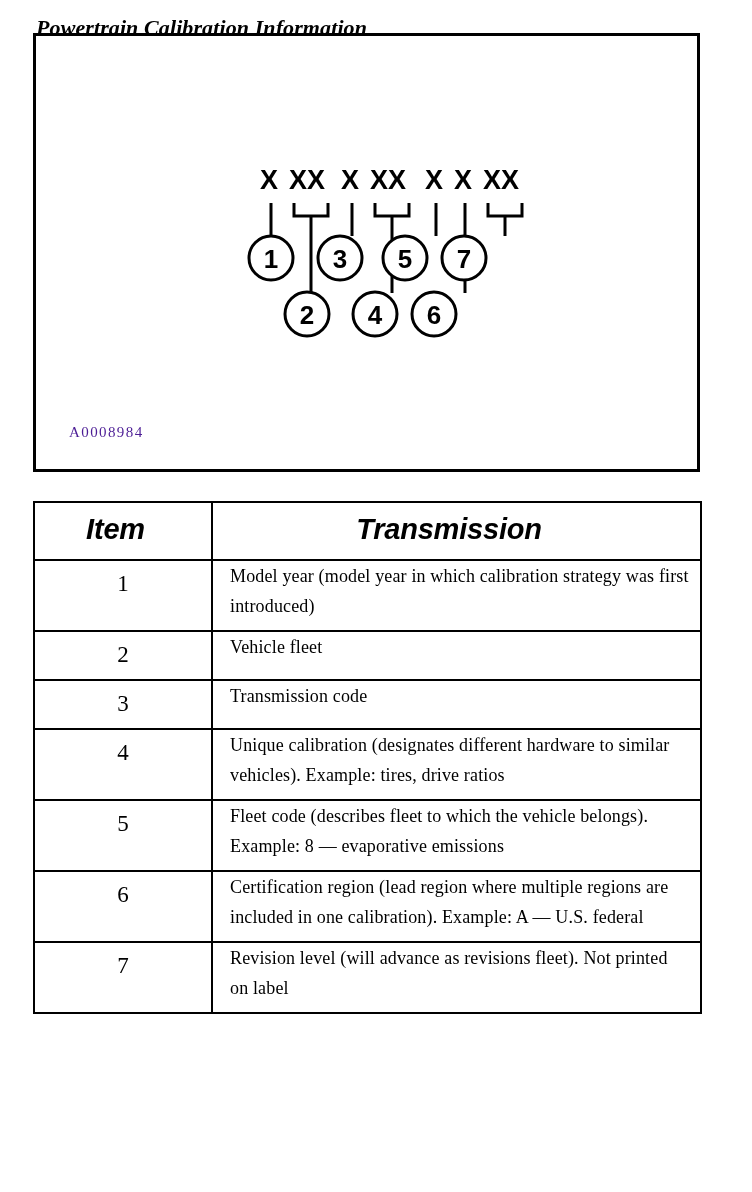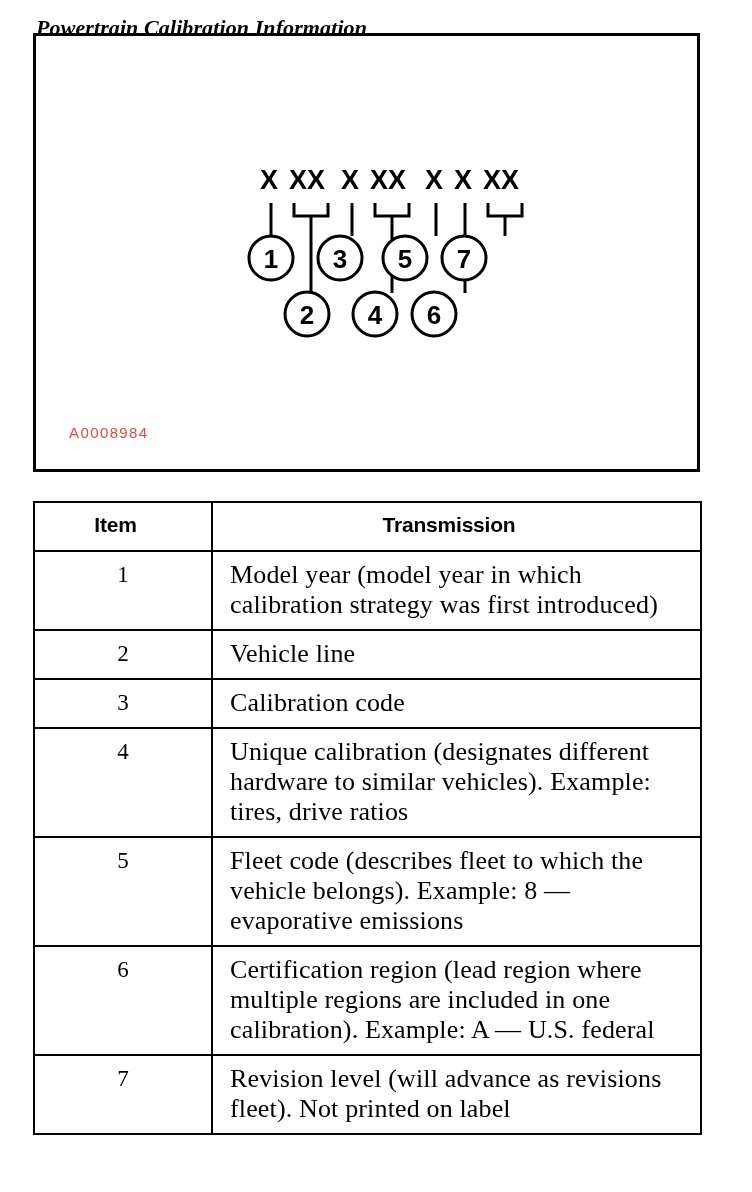--- a/index.html
+++ b/index.html
@@ -46,24 +46,24 @@
     left: 0;
     top: 0;
     width: 661px;
     height: 433px;
     display: block;
   }
   #figure-caption {
     position: absolute;
     left: 33px;
     top: 388px;
-    font-family: Liberation Sans, sans-serif;
+    font-family: Liberation Serif, serif;
     font-size: 15px;
     letter-spacing: 1.4px;
-    color: #ef4444;
+    color: #4c1d95;
     white-space: nowrap;
     text-align: center;
   }
 
   .diag-x {
     font-family: "Liberation Sans", sans-serif;
     font-weight: bold;
     font-size: 27px;
     fill: #000000;
     letter-spacing: 0px;
@@ -104,37 +104,38 @@
   #info-table th,
   #info-table td {
     border: 2px solid #000000;
     padding: 0;
     vertical-align: top;
     background: #ffffff;
   }
   #info-table th {
     font-family: "Liberation Sans", sans-serif;
     font-weight: bold;
-    font-size: 21px;
+    font-size: 29px;
     text-align: center;
     padding: 10px 19px 13px 4px;
     letter-spacing: -0.2px;
+    font-style: italic;
   }
   #info-table td.cell-item {
     font-family: "Liberation Serif", serif;
     font-size: 23px;
     text-align: center;
     padding: 8px 4px 9px 4px;
     line-height: 30px;
   }
   #info-table td.cell-desc {
     font-family: "Liberation Serif", serif;
-    font-size: 26px;
+    font-size: 18px;
     text-align: left;
-    padding: 8px 10px 9px 17px;
+    padding: 0 10px 9px 17px;
     line-height: 30px;
     letter-spacing: 0.15px;
   }
 </style>
 </head>
 <body>
 
 <h1 id="page-title">Powertrain Calibration Information</h1>
 
 <div id="figure-box">
@@ -202,25 +203,25 @@
       <th>Transmission</th>
     </tr>
   </thead>
   <tbody id="table-body">
     <tr>
       <td class="cell-item">1</td>
       <td class="cell-desc">Model year (model year in which calibration strategy was first introduced)</td>
     </tr>
     <tr>
       <td class="cell-item">2</td>
-      <td class="cell-desc">Vehicle line</td>
+      <td class="cell-desc">Vehicle fleet</td>
     </tr>
     <tr>
       <td class="cell-item">3</td>
-      <td class="cell-desc">Calibration code</td>
+      <td class="cell-desc">Transmission code</td>
     </tr>
     <tr>
       <td class="cell-item">4</td>
       <td class="cell-desc">Unique calibration (designates different hardware to similar vehicles). Example: tires, drive ratios</td>
     </tr>
     <tr>
       <td class="cell-item">5</td>
       <td class="cell-desc">Fleet code (describes fleet to which the vehicle belongs). Example: 8 — evaporative emissions</td>
     </tr>
     <tr>

